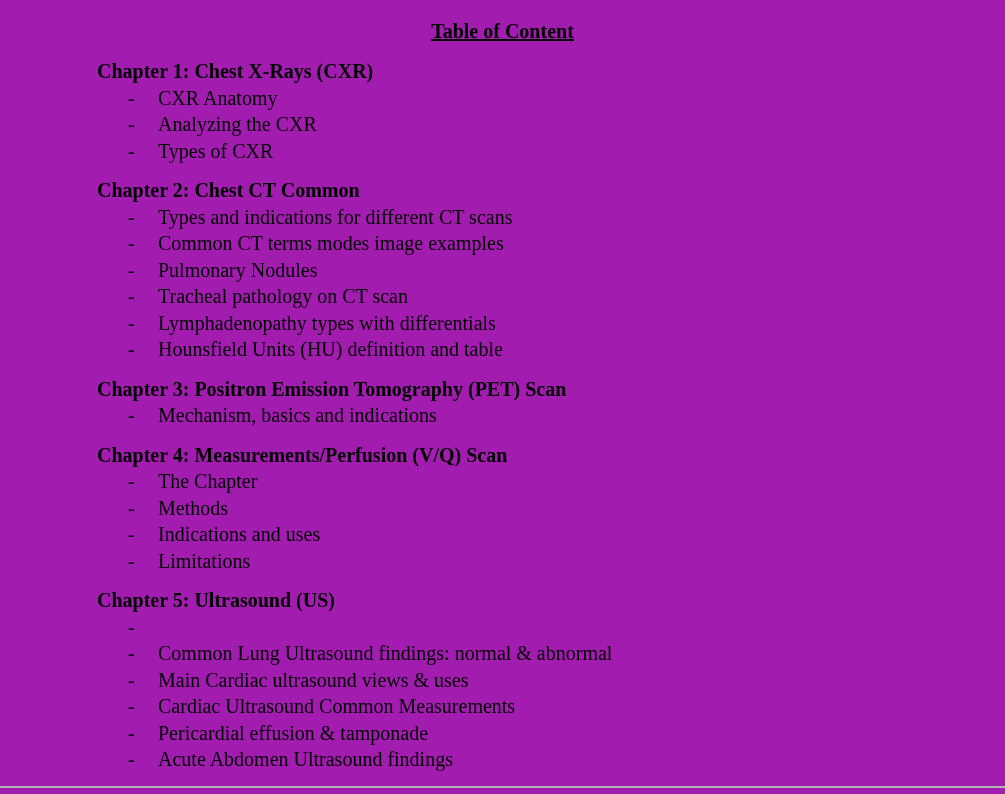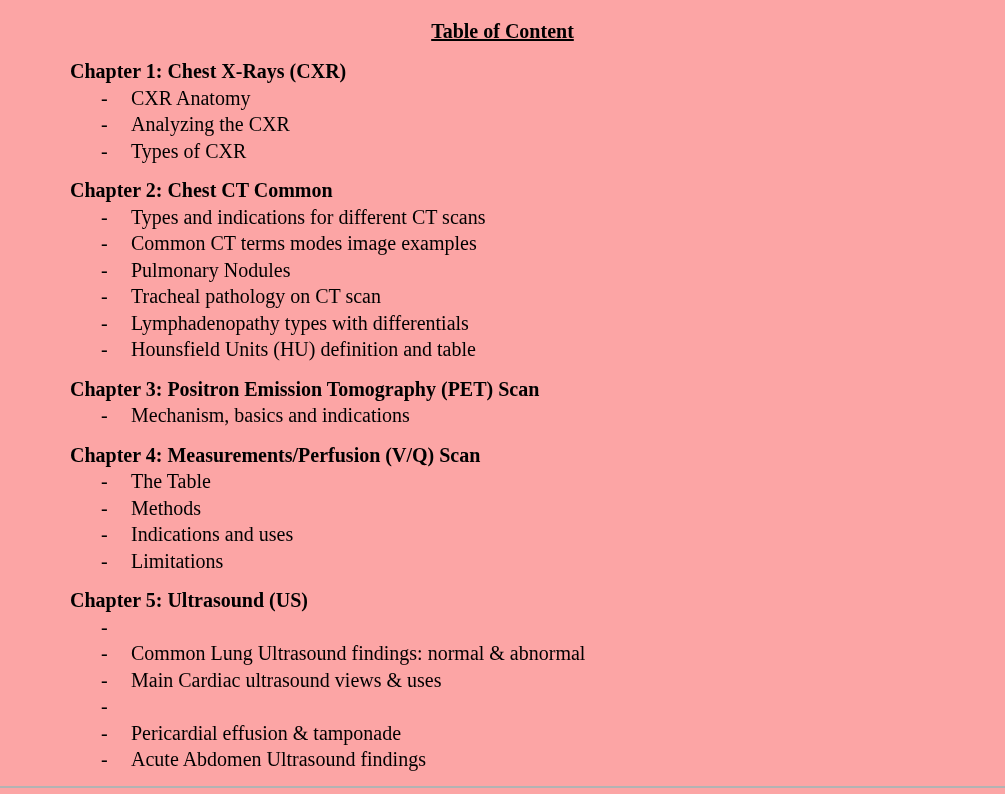--- a/index.html
+++ b/index.html
@@ -4,39 +4,39 @@
 <style>
   html, body {
     margin: 0;
     padding: 0;
     background: #ffffff;
   }
   .page {
     position: relative;
     width: 1005px;
     height: 794px;
-    background: #fca5a5;
+    background: #a21caf;
     overflow: hidden;
     font-family: "Liberation Serif", "DejaVu Serif", serif;
     color: #000000;
     font-size: 20px;
   }
   .doc {
     padding-top: 18px;
   }
   .title {
     margin: 0 0 10px 0;
     text-align: center;
     font-size: 20px;
     font-weight: bold;
     text-decoration: underline;
     line-height: 27px;
   }
   .chapters {
-    padding-left: 70px;
+    padding-left: 97px;
   }
   .chapter {
     margin-top: 13px;
   }
   .chapter-heading {
     margin: 0;
     font-size: 20px;
     font-weight: bold;
     line-height: 26.5px;
   }
@@ -114,21 +114,21 @@
           <h2 class="chapter-heading">Chapter 3: Positron Emission Tomography (PET) Scan</h2>
           <div class="item">
             <span class="dash">-</span>
             <span class="item-text">Mechanism, basics and indications</span>
           </div>
         </div>
         <div class="chapter">
           <h2 class="chapter-heading">Chapter 4: Measurements/Perfusion (V/Q) Scan</h2>
           <div class="item">
             <span class="dash">-</span>
-            <span class="item-text">The Table</span>
+            <span class="item-text">The Chapter</span>
           </div>
           <div class="item">
             <span class="dash">-</span>
             <span class="item-text">Methods</span>
           </div>
           <div class="item">
             <span class="dash">-</span>
             <span class="item-text">Indications and uses</span>
           </div>
           <div class="item">
@@ -144,20 +144,21 @@
           <div class="item">
             <span class="dash">-</span>
             <span class="item-text">Common Lung Ultrasound findings: normal &amp; abnormal</span>
           </div>
           <div class="item">
             <span class="dash">-</span>
             <span class="item-text">Main Cardiac ultrasound views &amp; uses</span>
           </div>
           <div class="item">
             <span class="dash">-</span>
+            <span class="item-text">Cardiac Ultrasound Common Measurements</span>
           </div>
           <div class="item">
             <span class="dash">-</span>
             <span class="item-text">Pericardial effusion &amp; tamponade</span>
           </div>
           <div class="item">
             <span class="dash">-</span>
             <span class="item-text">Acute Abdomen Ultrasound findings</span>
           </div>
         </div>

